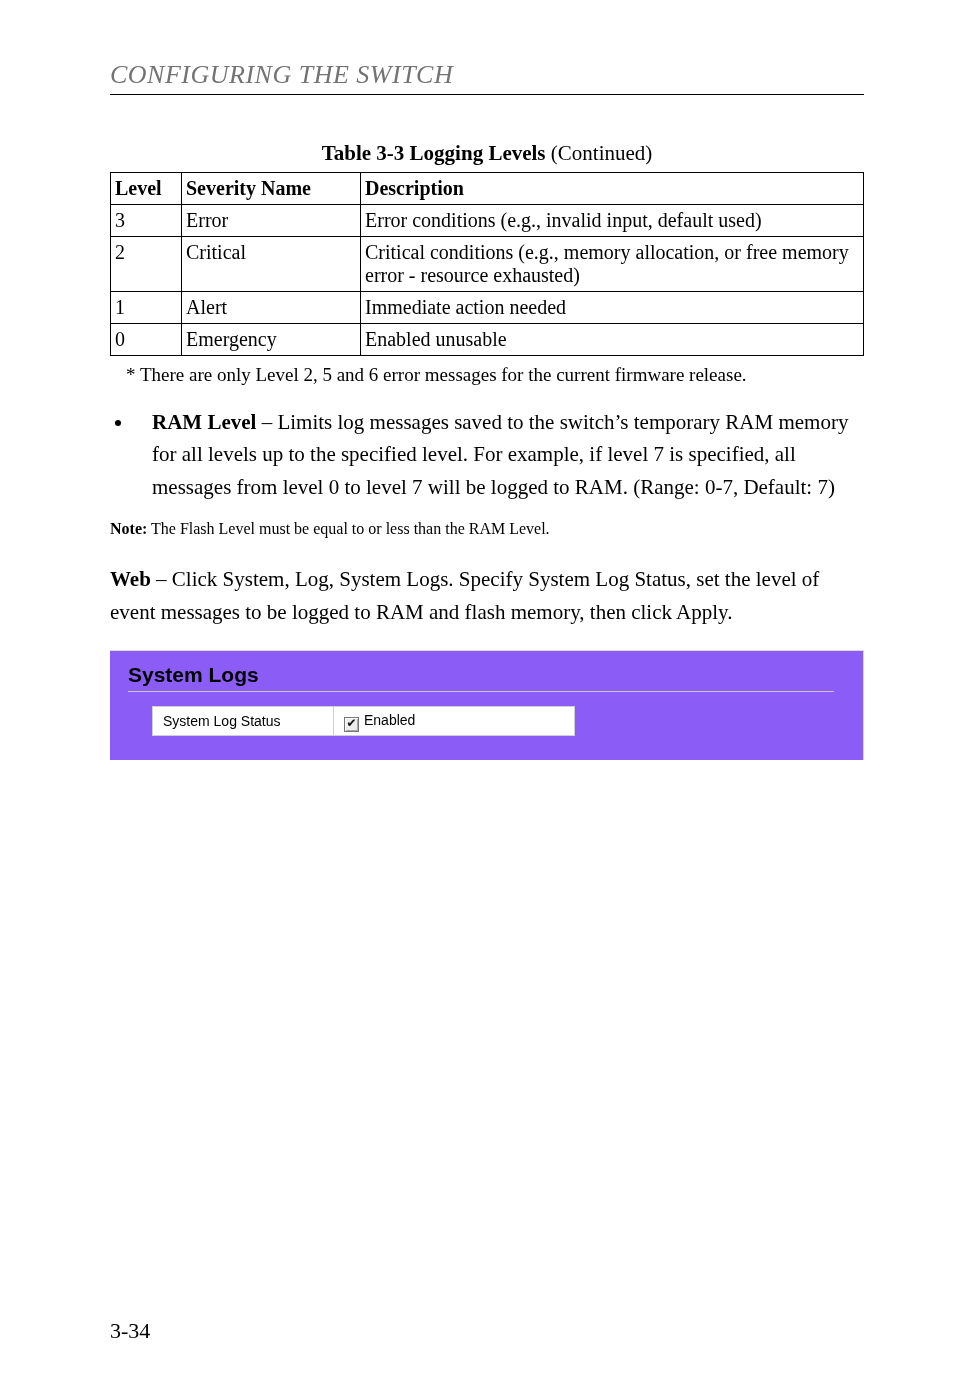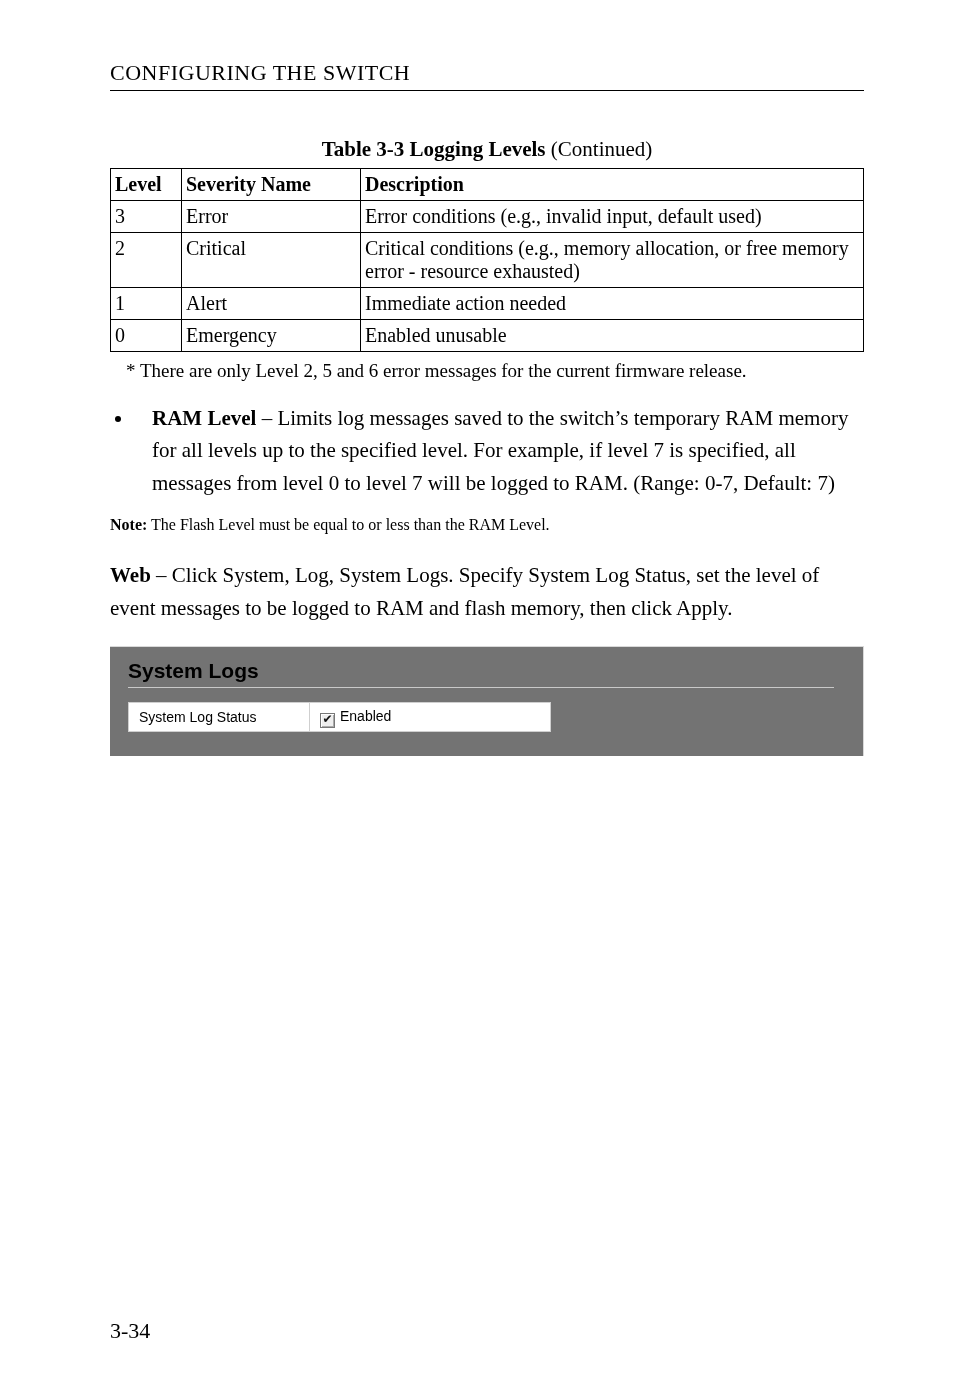--- a/index.html
+++ b/index.html
@@ -10,26 +10,27 @@
     background: #fff;
     width: 954px;
     height: 1388px;
     box-sizing: border-box;
     position: relative;
   }
   .page {
     padding: 60px 90px 40px 110px;
   }
   .running-head {
+    font-style: italic;
     font-variant: small-caps;
-    font-size: 22px;
+    font-size: 26px;
     letter-spacing: 0.5px;
     margin-bottom: 4px;
     font-family: Garamond, Georgia, serif;
-    color: #000000;
+    color: #737373;
   }
   .rule {
     border: none;
     border-top: 1px solid #000;
     margin: 0 0 46px 0;
   }
   .table-caption {
     text-align: center;
     font-size: 21px;
     margin: 0 0 6px 0;
@@ -82,39 +83,40 @@
     margin: 0 0 22px 0;
   }
   .web-para .bold { font-weight: bold; }
 
   
   .panel-wrap {
     border: 1px solid #d9d9d9;
     border-left: none;
     border-bottom: none;
     padding: 8px 0 24px 18px;
-    background: #737373;
+    background: #8b5cf6;
     margin-bottom: 28px;
   }
   .panel-title {
     font-family: Arial, Helvetica, sans-serif;
     font-weight: bold;
     font-size: 21px;
     margin: 4px 0 4px 0;
   }
   .panel-hr {
     border: none;
     border-top: 1px solid #c9c9c9;
     margin: 4px 0 14px 0;
     width: 96%;
   }
   table.form-table {
     border-collapse: collapse;
     font-family: Arial, Helvetica, sans-serif;
     font-size: 14px;
+    margin-left: 24px;
   }
   table.form-table td {
     border: 1px solid #cfcfcf;
     padding: 5px 10px;
     vertical-align: middle;
     background: #fff;
   }
   table.form-table td.label-cell { width: 160px; }
   table.form-table td.value-cell { width: 220px; }
   .checkbox-visual {

